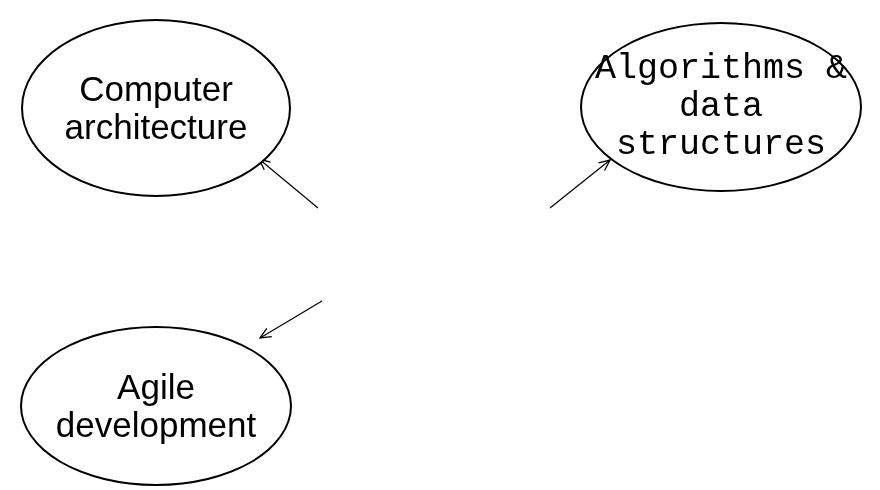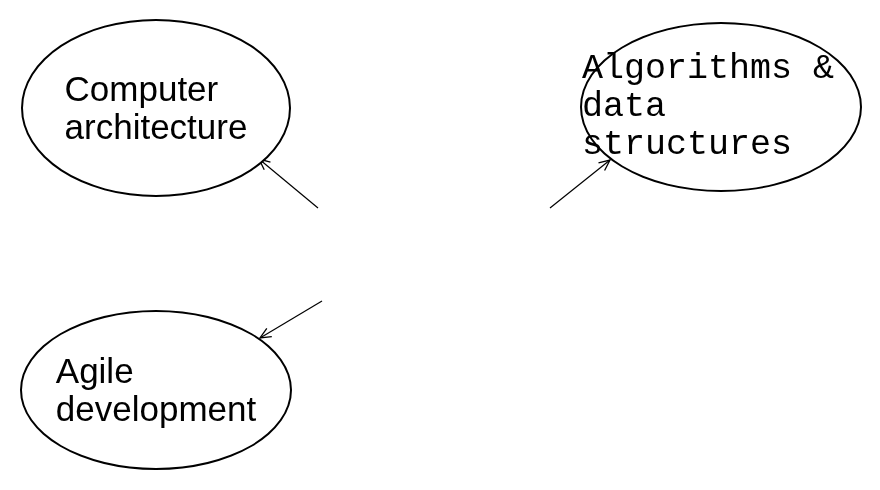--- a/index.html
+++ b/index.html
@@ -30,20 +30,21 @@
   }
   .node {
     position: absolute;
     box-sizing: border-box;
     border: 2px solid #000000;
     border-radius: 50%;
     background: #ffffff;
     display: flex;
     align-items: center;
     justify-content: center;
+    text-align: center;
   }
   .node-label {
     display: block;
     white-space: pre-line;
     font-size: 35px;
     line-height: 38px;
     color: #000000;
     letter-spacing: 0px;
   }
 </style>
@@ -67,18 +68,18 @@
     <span class="node-label">Computer
 architecture</span>
   </div>
 
   <div class="node" style="left: 580px; top: 22px; width: 282px; height: 170px; font-family: Liberation Mono, monospace;">
     <span class="node-label">Algorithms &amp;
 data structures</span>
   </div>
 
 
-  <div class="node" style="left: 20px; top: 310px; width: 272px; height: 160px;">
+  <div class="node" style="left: 20px; top: 326px; width: 272px; height: 160px;">
     <span class="node-label">Agile
 development</span>
   </div>
 
 </div>
 
 </body></html>

